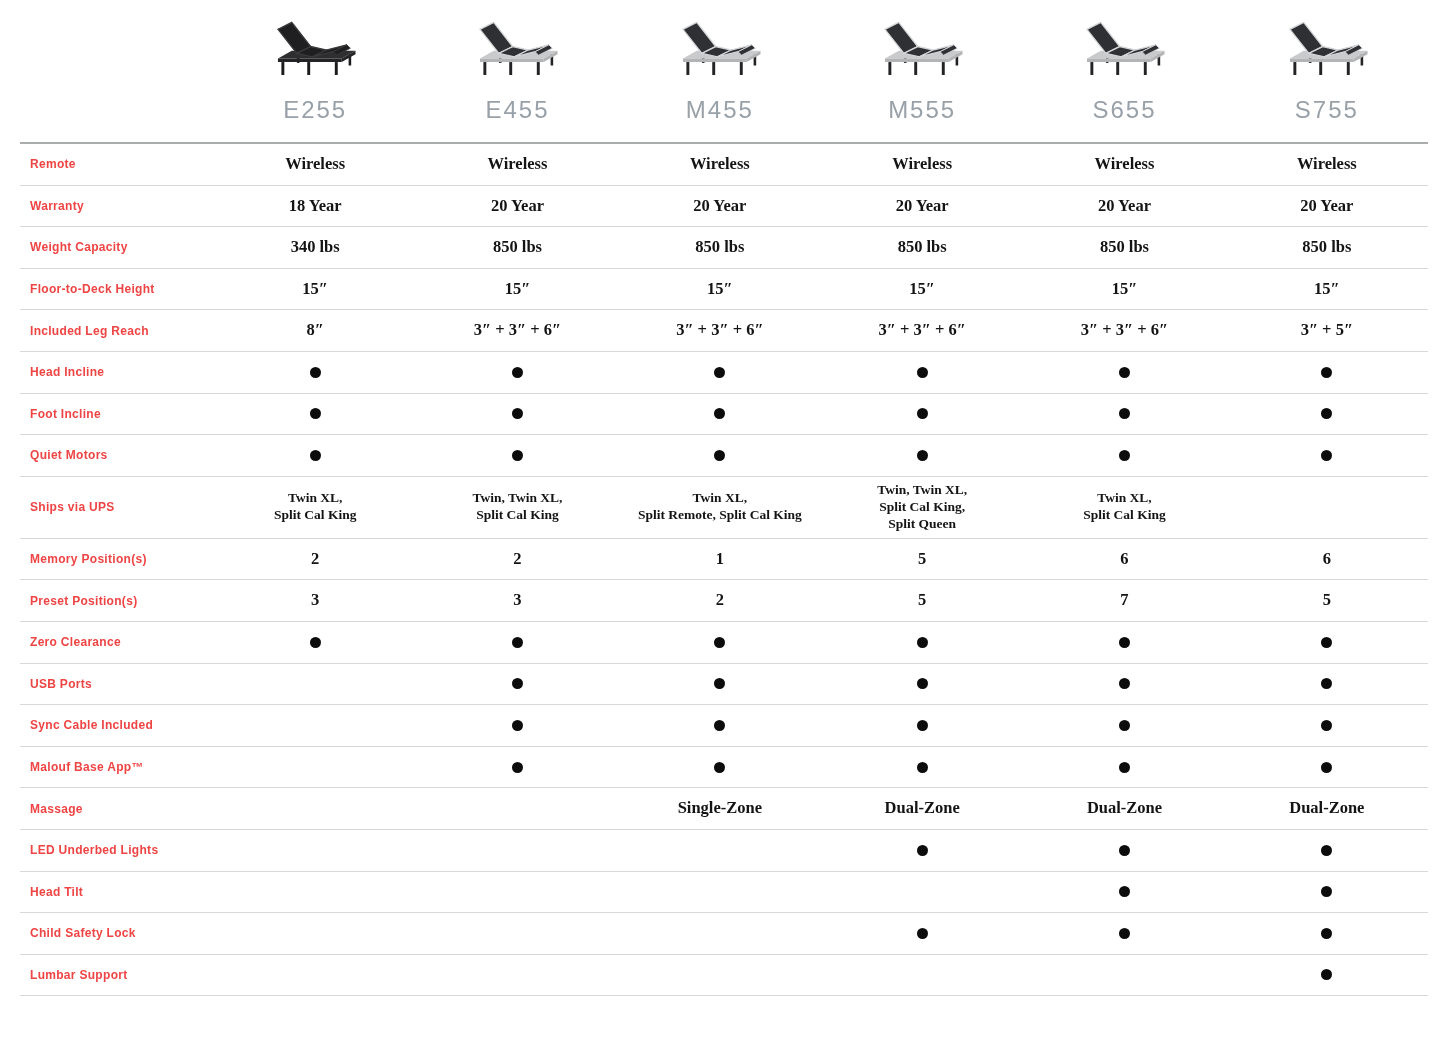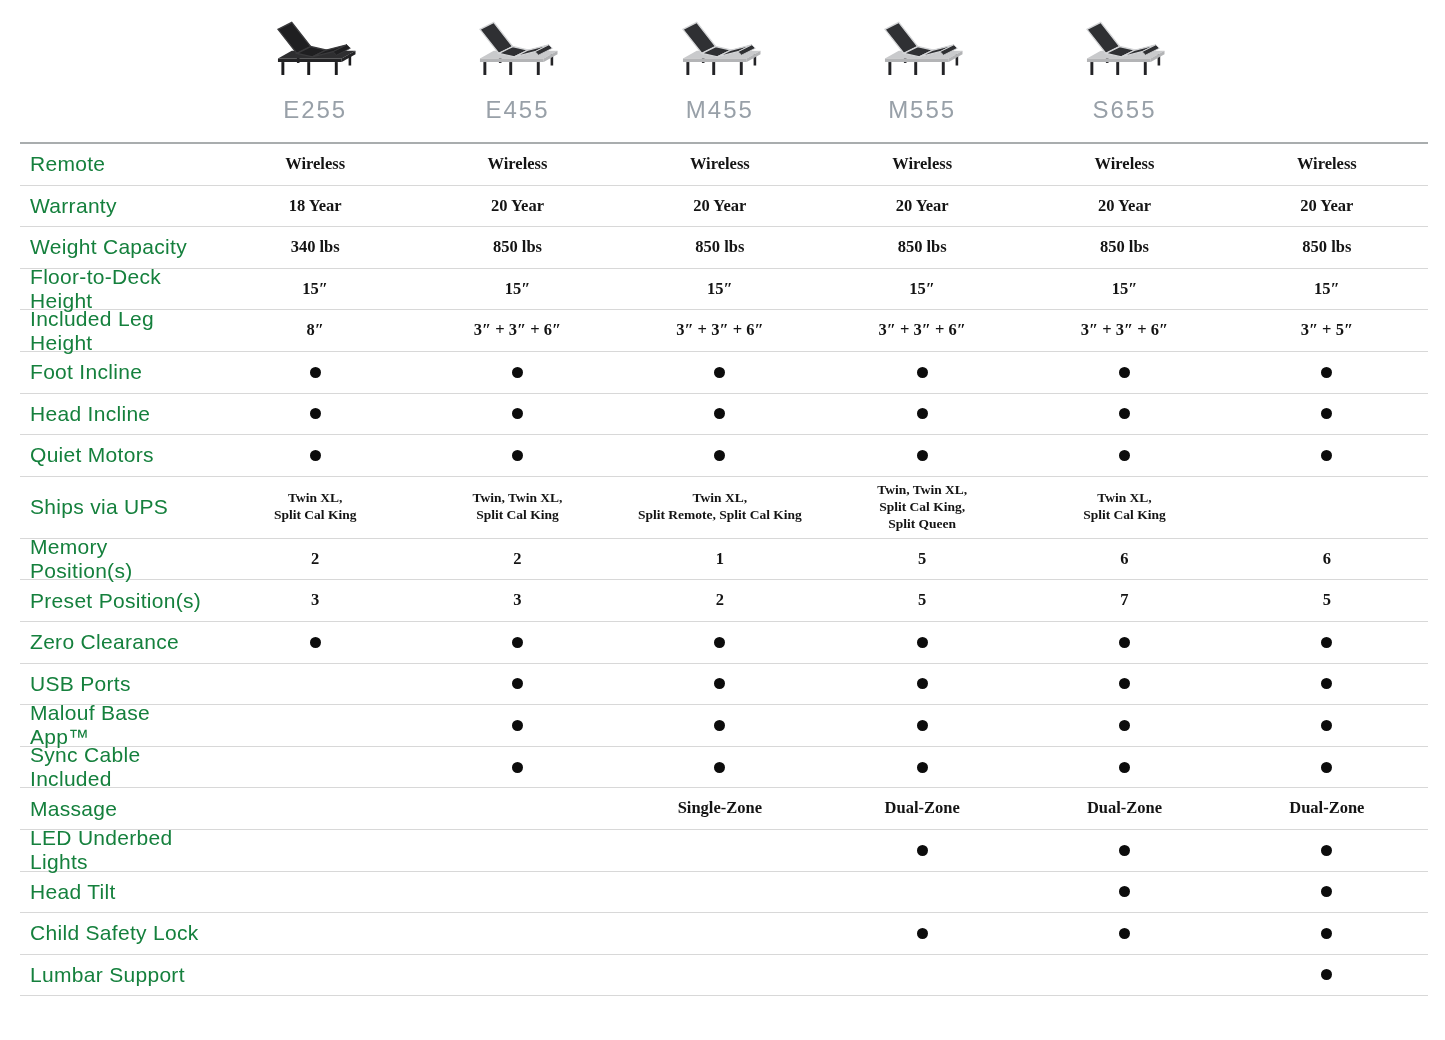--- a/index.html
+++ b/index.html
@@ -5,21 +5,21 @@
   html,body{margin:0;padding:0;background:#ffffff;}
   body{width:1445px;height:1040px;overflow:hidden;font-family:"Liberation Sans",sans-serif;position:relative;}
   .table{position:absolute;left:20px;top:0;width:1408px;}
   .header-row{display:grid;grid-template-columns:194px repeat(6,1fr);height:142px;border-bottom:2px solid #a9adae;}
   .model-col{display:flex;flex-direction:column;align-items:center;justify-content:flex-start;padding-top:10px;}
   .bed{display:block;}
   .model-name{margin-top:6px;font-size:24px;letter-spacing:2px;color:#98a0a8;font-weight:400;}
   .row{display:grid;grid-template-columns:194px repeat(6,1fr);height:41.6px;border-bottom:1px solid #d8d8d8;box-sizing:border-box;align-items:center;}
   .row.tall{height:62px;}
   .cell{overflow:hidden;}
-  .cell.label{padding-left:10px;color:#15803d;font-weight:400;font-size:21px;letter-spacing:0.3px;}
+  .cell.label{padding-left:10px;color:#ef4444;font-weight:700;font-size:12px;letter-spacing:0.3px;}
   .cell.value{display:flex;flex-direction:column;align-items:center;justify-content:center;text-align:center;
     font-family:"Liberation Serif",serif;font-weight:600;font-size:16.5px;color:#141414;line-height:1.25;}
   .vline{font-size:13.5px;font-weight:600;}
   .dot{width:11px;height:11px;border-radius:50%;background:#0c0c0c;display:inline-block;}
 </style>
 </head>
 <body>
 
 <div class="table">
   <div class="header-row">
@@ -103,20 +103,37 @@
     <polygon points="22,56 96,56 112,47 38,47" fill="#c9cacc"></polygon>
     <polygon points="22,56 96,56 96,60 22,60" fill="#b3b4b6"></polygon>
     <polygon points="96,56 112,47 112,51 96,60" fill="#b3b4b6"></polygon>
     <polygon points="22,22 38,14 60,42 44,50" fill="#2f3033" stroke="#d4d5d7" stroke-width="1.5"></polygon>
     <polygon points="44,50 60,42 78,46 62,54" fill="#2f3033" stroke="#d4d5d7" stroke-width="1.5"></polygon>
     <polygon points="62,54 78,46 102,40 86,48" fill="#2f3033" stroke="#d4d5d7" stroke-width="1.5"></polygon>
     <polygon points="86,48 102,40 106,44 90,52" fill="#2f3033" stroke="#d4d5d7" stroke-width="1"></polygon>
   </svg>
         <div class="model-name">S655</div>
       </div>
+      <div class="model-col">
+        <svg class="bed" width="112" height="80" viewBox="0 0 130 92">
+    <rect x="26" y="60" width="3.4" height="15" fill="#232326"></rect>
+    <rect x="56" y="60" width="3.4" height="15" fill="#232326"></rect>
+    <rect x="88" y="60" width="3.4" height="15" fill="#232326"></rect>
+    <rect x="104" y="51" width="3" height="13" fill="#232326"></rect>
+    <rect x="44" y="49" width="3" height="12" fill="#232326"></rect>
+    <polygon points="22,56 96,56 112,47 38,47" fill="#c9cacc"></polygon>
+    <polygon points="22,56 96,56 96,60 22,60" fill="#b3b4b6"></polygon>
+    <polygon points="96,56 112,47 112,51 96,60" fill="#b3b4b6"></polygon>
+    <polygon points="22,22 38,14 60,42 44,50" fill="#2f3033" stroke="#d4d5d7" stroke-width="1.5"></polygon>
+    <polygon points="44,50 60,42 78,46 62,54" fill="#2f3033" stroke="#d4d5d7" stroke-width="1.5"></polygon>
+    <polygon points="62,54 78,46 102,40 86,48" fill="#2f3033" stroke="#d4d5d7" stroke-width="1.5"></polygon>
+    <polygon points="86,48 102,40 106,44 90,52" fill="#2f3033" stroke="#d4d5d7" stroke-width="1"></polygon>
+  </svg>
+        <div class="model-name">S755</div>
+      </div>
     </div>
   <div>
 
   <div class="row">
         <div class="cell label">Remote</div>
         <div class="cell value">
           <span class="vtext">Wireless</span>
         </div>
         <div class="cell value">
           <span class="vtext">Wireless</span>
@@ -191,63 +208,63 @@
           <span class="vtext">15″</span>
         </div>
         <div class="cell value">
           <span class="vtext">15″</span>
         </div>
         <div class="cell value">
           <span class="vtext">15″</span>
         </div>
       </div>
       <div class="row">
-        <div class="cell label">Included Leg Height</div>
+        <div class="cell label">Included Leg Reach</div>
         <div class="cell value">
           <span class="vtext">8″</span>
         </div>
         <div class="cell value">
           <span class="vtext">3″ + 3″ + 6″</span>
         </div>
         <div class="cell value">
           <span class="vtext">3″ + 3″ + 6″</span>
         </div>
         <div class="cell value">
           <span class="vtext">3″ + 3″ + 6″</span>
         </div>
         <div class="cell value">
           <span class="vtext">3″ + 3″ + 6″</span>
         </div>
         <div class="cell value">
           <span class="vtext">3″ + 5″</span>
         </div>
       </div>
       <div class="row">
+        <div class="cell label">Head Incline</div>
+        <div class="cell value">
+          <span class="dot"></span>
+        </div>
+        <div class="cell value">
+          <span class="dot"></span>
+        </div>
+        <div class="cell value">
+          <span class="dot"></span>
+        </div>
+        <div class="cell value">
+          <span class="dot"></span>
+        </div>
+        <div class="cell value">
+          <span class="dot"></span>
+        </div>
+        <div class="cell value">
+          <span class="dot"></span>
+        </div>
+      </div>
+      <div class="row">
         <div class="cell label">Foot Incline</div>
-        <div class="cell value">
-          <span class="dot"></span>
-        </div>
-        <div class="cell value">
-          <span class="dot"></span>
-        </div>
-        <div class="cell value">
-          <span class="dot"></span>
-        </div>
-        <div class="cell value">
-          <span class="dot"></span>
-        </div>
-        <div class="cell value">
-          <span class="dot"></span>
-        </div>
-        <div class="cell value">
-          <span class="dot"></span>
-        </div>
-      </div>
-      <div class="row">
-        <div class="cell label">Head Incline</div>
         <div class="cell value">
           <span class="dot"></span>
         </div>
         <div class="cell value">
           <span class="dot"></span>
         </div>
         <div class="cell value">
           <span class="dot"></span>
         </div>
         <div class="cell value">
@@ -382,40 +399,40 @@
           <span class="dot"></span>
         </div>
         <div class="cell value">
           <span class="dot"></span>
         </div>
         <div class="cell value">
           <span class="dot"></span>
         </div>
       </div>
       <div class="row">
+        <div class="cell label">Sync Cable Included</div>
+        <div class="cell value"></div>
+        <div class="cell value">
+          <span class="dot"></span>
+        </div>
+        <div class="cell value">
+          <span class="dot"></span>
+        </div>
+        <div class="cell value">
+          <span class="dot"></span>
+        </div>
+        <div class="cell value">
+          <span class="dot"></span>
+        </div>
+        <div class="cell value">
+          <span class="dot"></span>
+        </div>
+      </div>
+      <div class="row">
         <div class="cell label">Malouf Base App™</div>
-        <div class="cell value"></div>
-        <div class="cell value">
-          <span class="dot"></span>
-        </div>
-        <div class="cell value">
-          <span class="dot"></span>
-        </div>
-        <div class="cell value">
-          <span class="dot"></span>
-        </div>
-        <div class="cell value">
-          <span class="dot"></span>
-        </div>
-        <div class="cell value">
-          <span class="dot"></span>
-        </div>
-      </div>
-      <div class="row">
-        <div class="cell label">Sync Cable Included</div>
         <div class="cell value"></div>
         <div class="cell value">
           <span class="dot"></span>
         </div>
         <div class="cell value">
           <span class="dot"></span>
         </div>
         <div class="cell value">
           <span class="dot"></span>
         </div>

